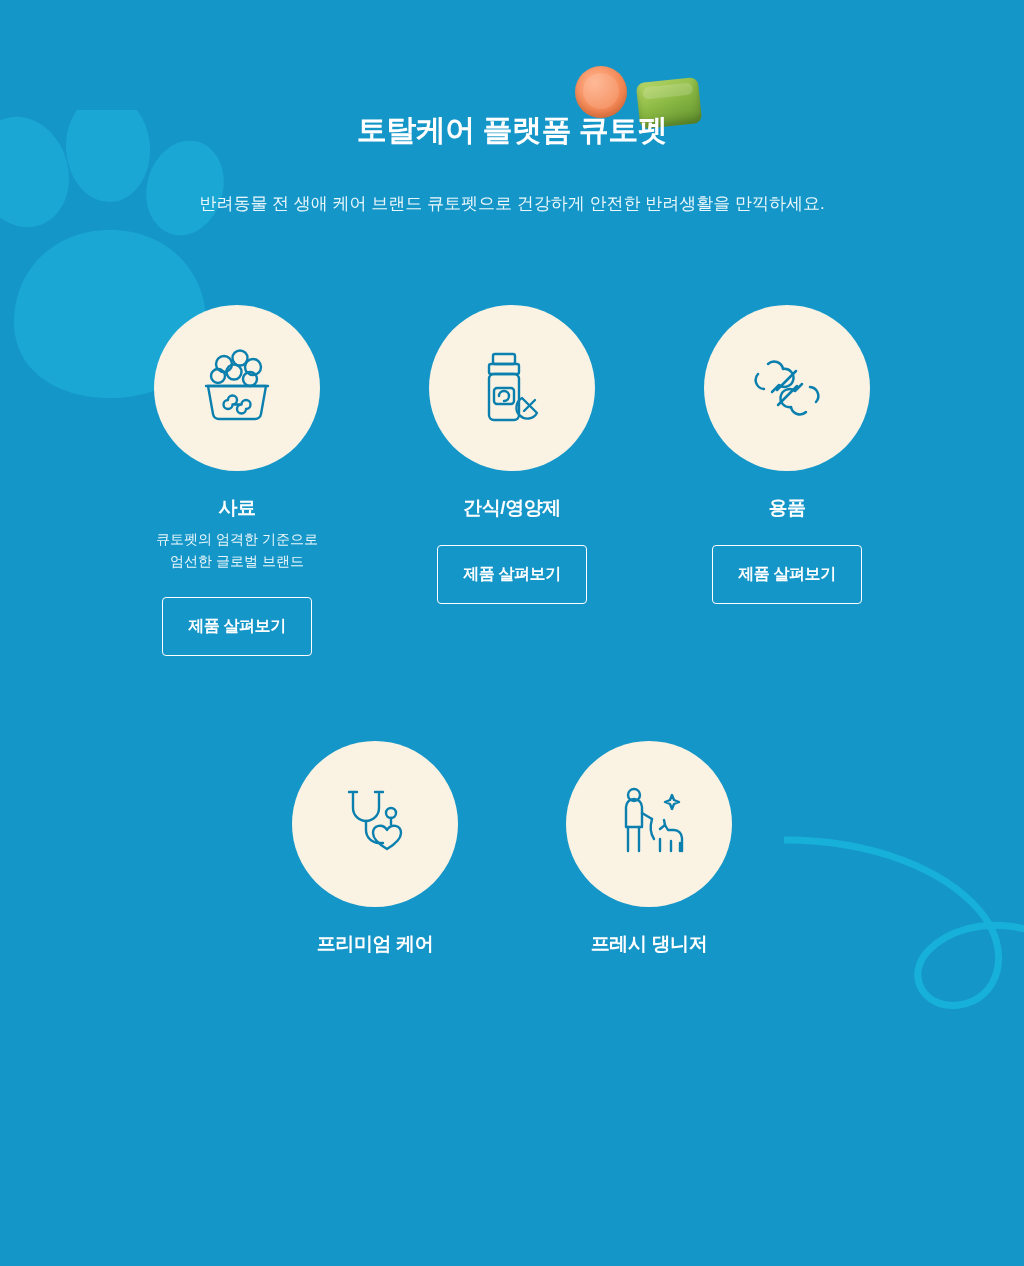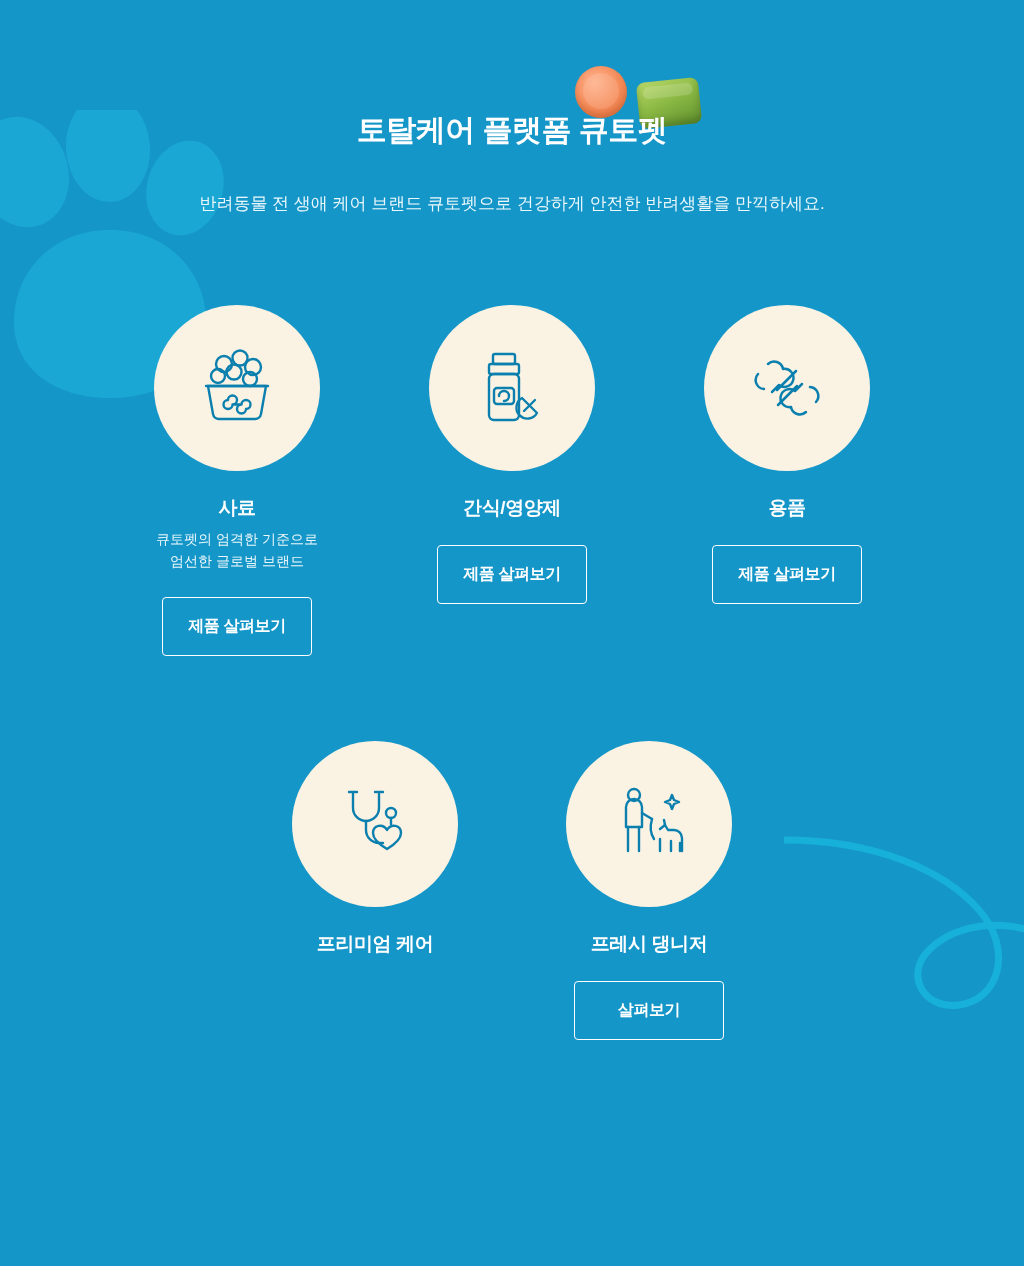--- a/index.html
+++ b/index.html
@@ -284,16 +284,15 @@
           <path d="M34 30l10 6"></path>
           <path d="M44 36c-2 7-2 14 2 20"></path>
           <path d="M52 46l5-4 3 5h6a8 8 0 0 1 8 8v13"></path>
           <path d="M57 42l-1-5"></path>
           <path d="M52 56v12M63 58v10M72 60v8"></path>
           <path d="M64 12l2 5 5 2-5 2-2 5-2-5-5-2 5-2z"></path>
         </g>
       </svg>
     </div>
     <div class="card-title">프레시 댕니저</div>
-    <button class="btn">살펴보기</button>
   </div>
 
 </div>
 
 </body></html>

